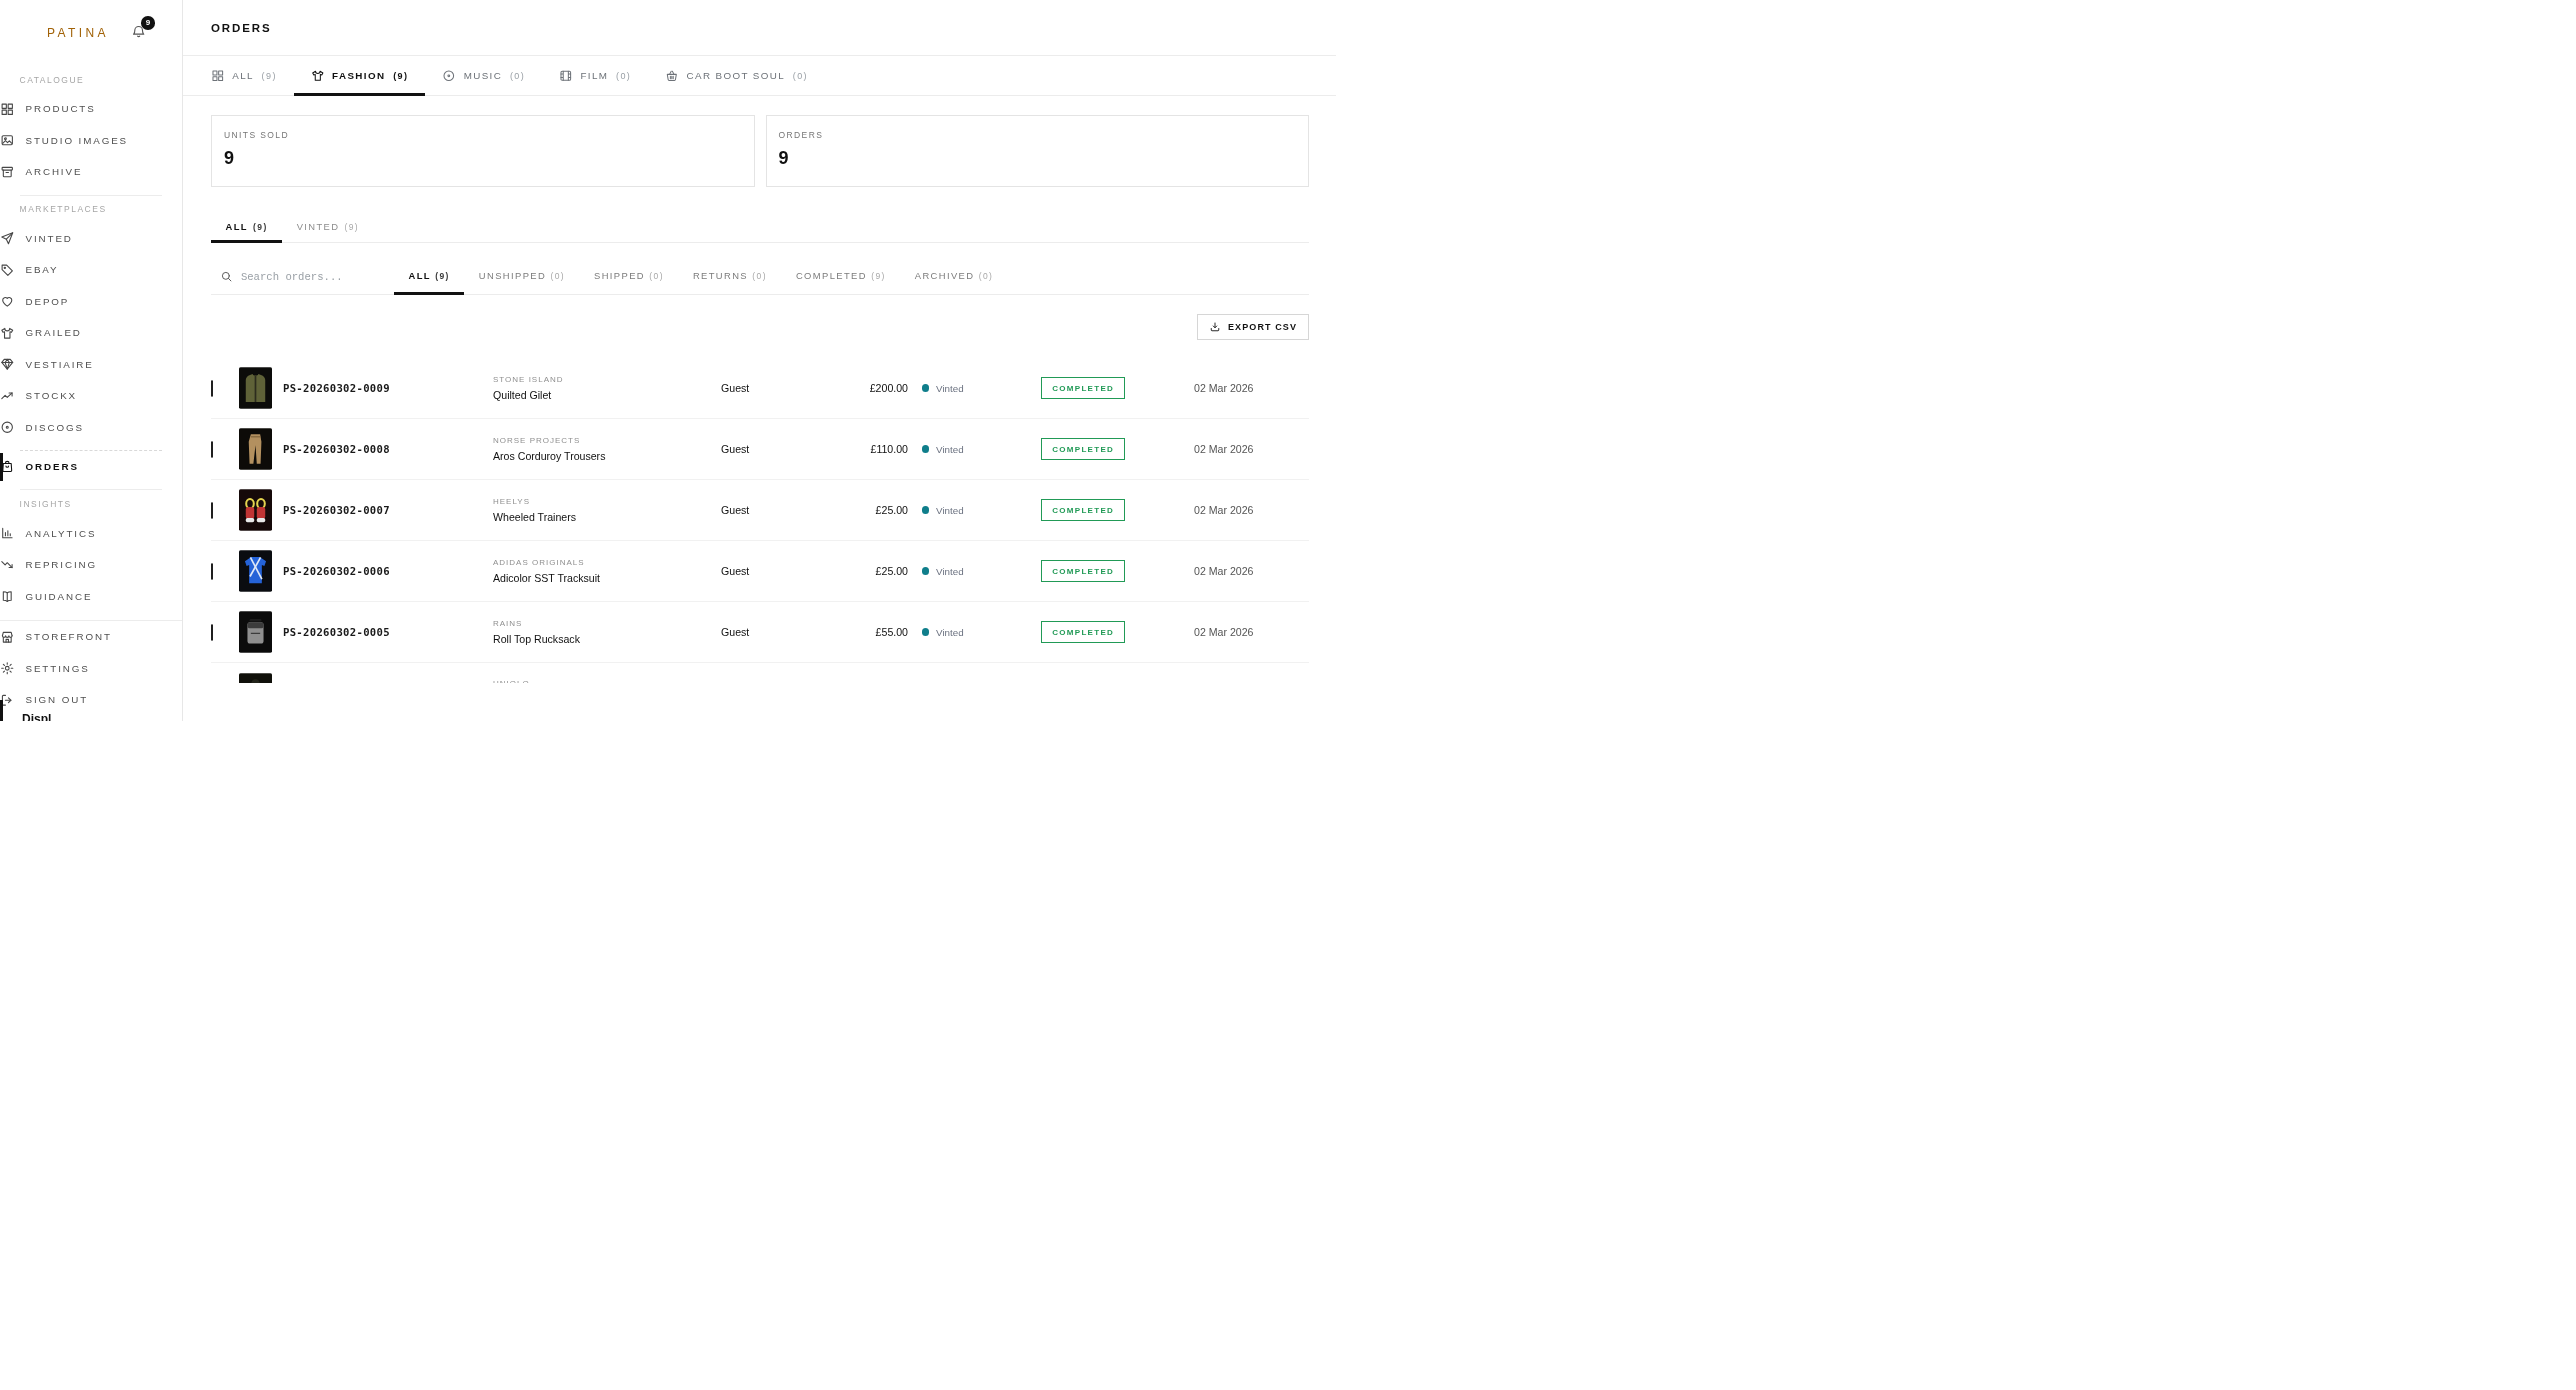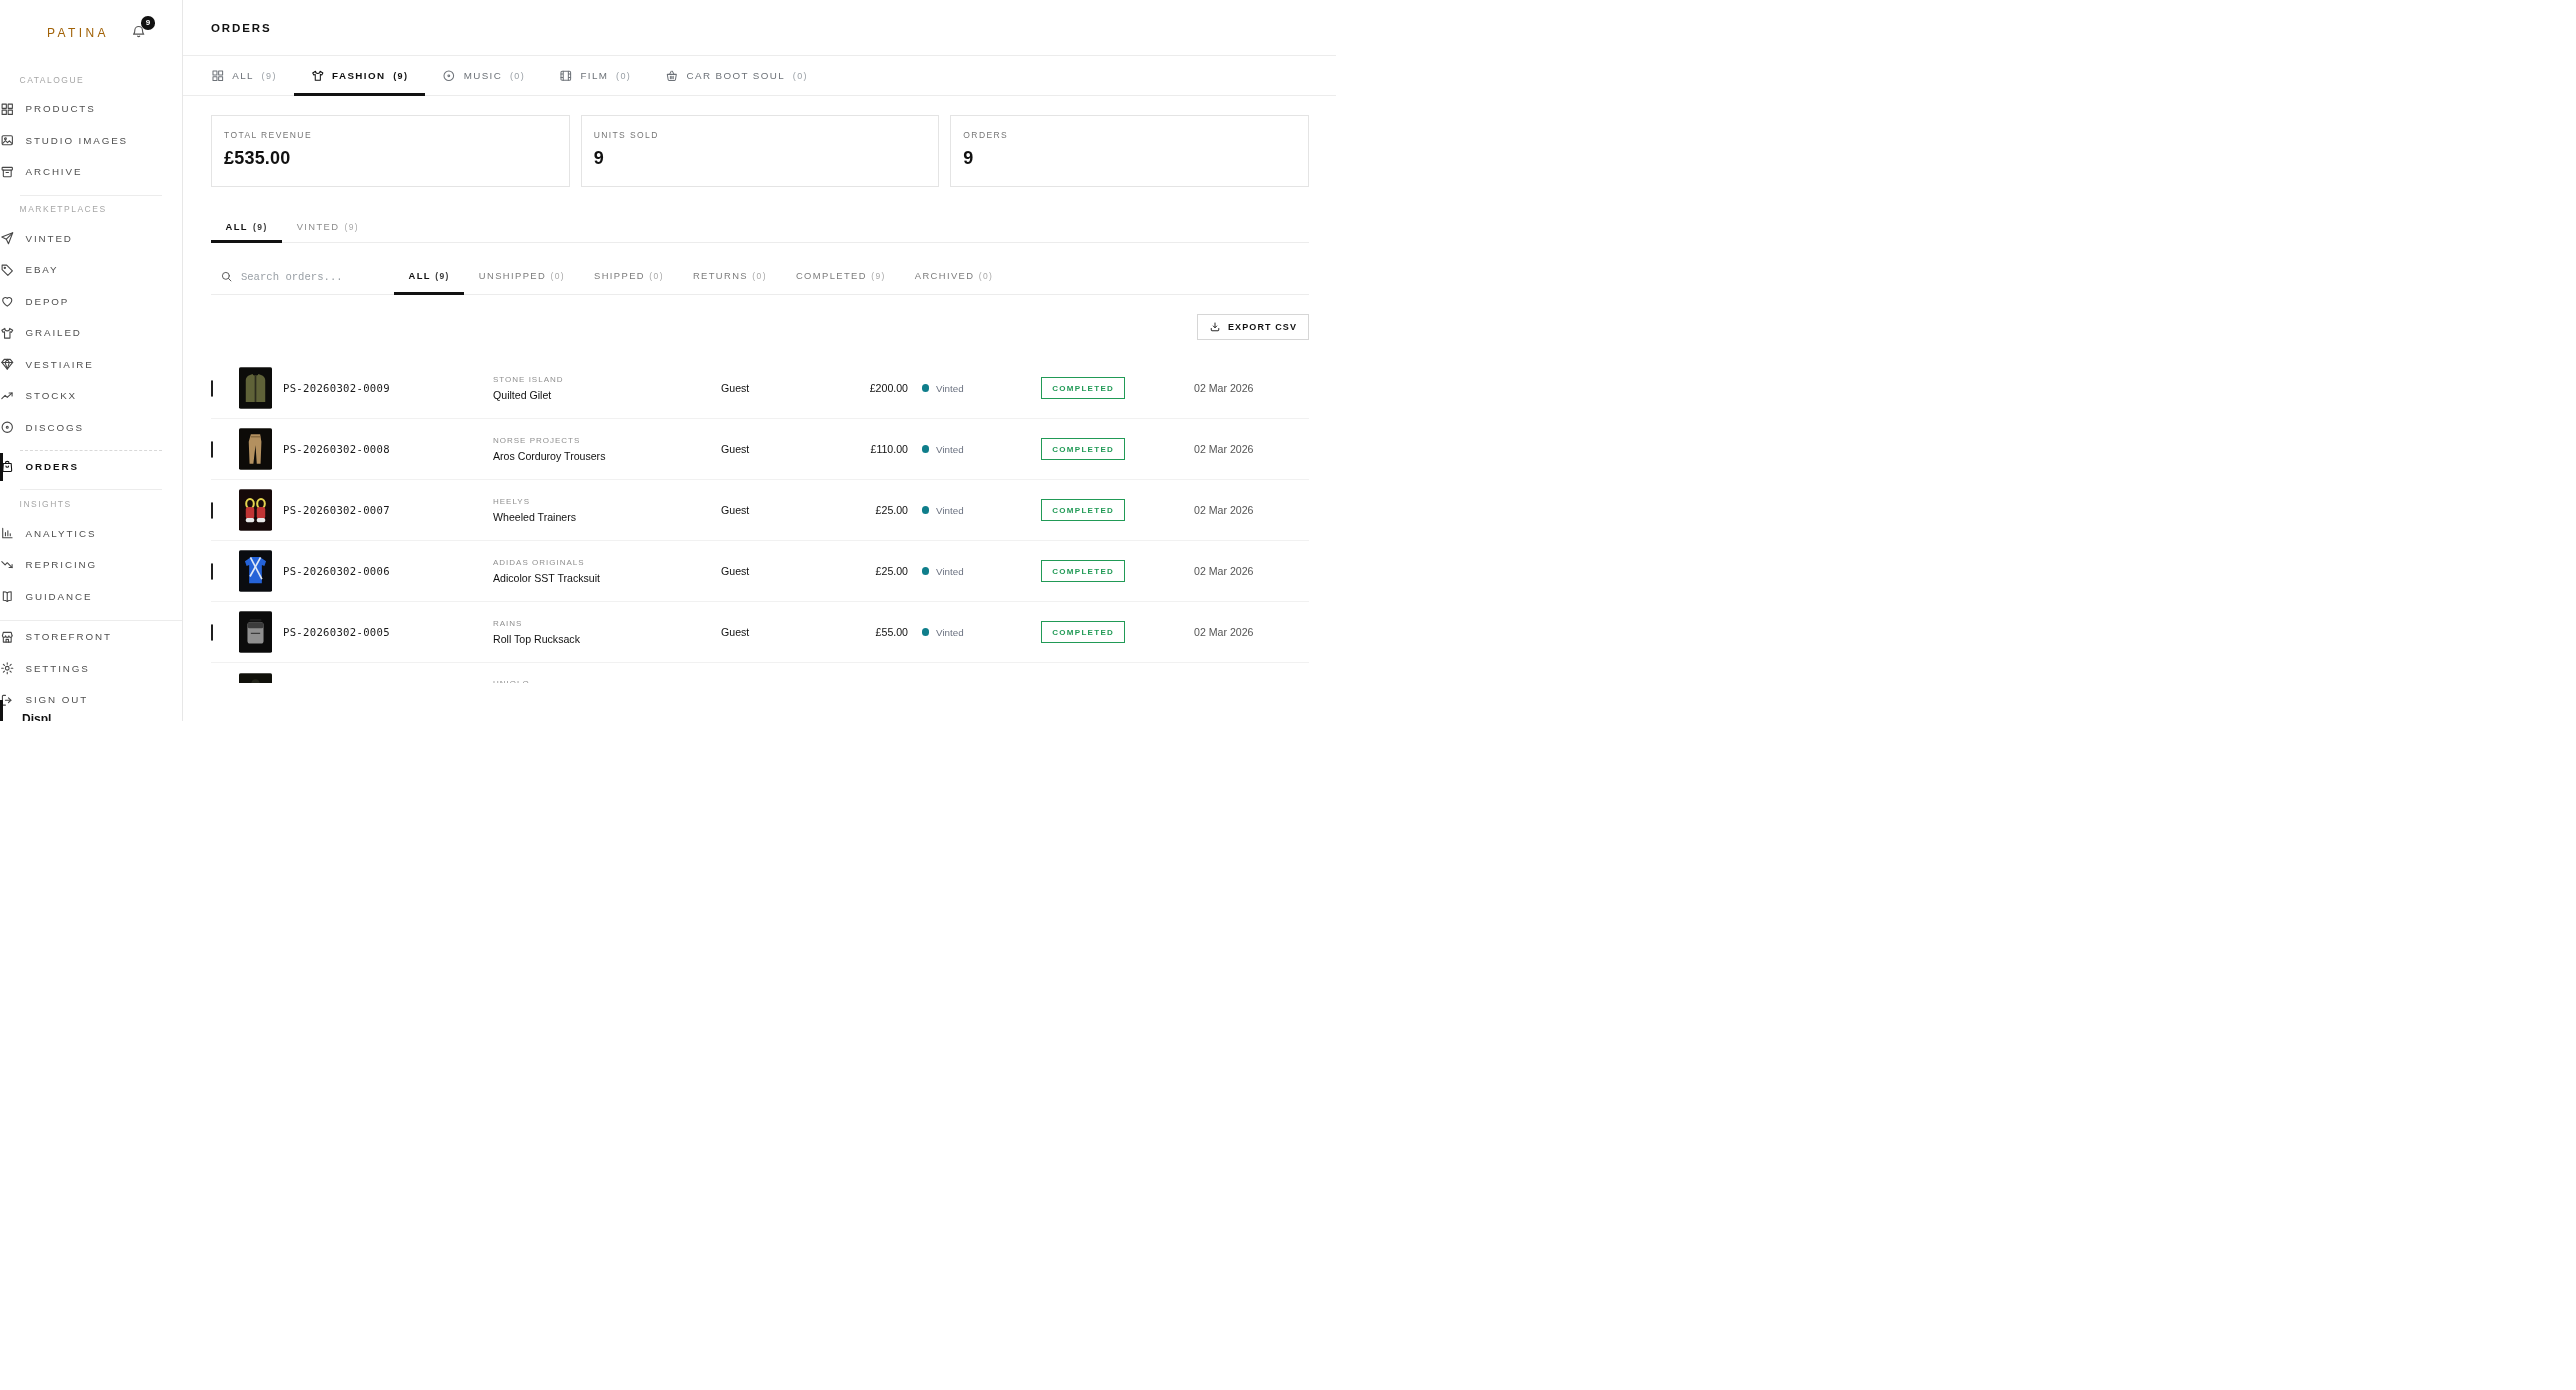--- a/index.html
+++ b/index.html
@@ -85,21 +85,21 @@
   
   .table { margin:0 27px 0 28px; }
   .grid { display:grid; grid-template-columns:28px 44px 210px 228px 85px 102px 133px 153px 112px; align-items:center; }
   .thead { height:36px; border-bottom:0.9px solid #ececec; }
   .th { font-size:9px; letter-spacing:1.5px; color:#8a8a8a; }
   .th.right { text-align:right; }
   .c7pad { padding-left:13.6px; }
   .trow { height:61px; border-bottom:0.9px solid #f1f1f1; }
   .cb { width:12.8px; height:12.8px; border:1.3px solid #1f1f1f; border-radius:1.7px; background:#fff; cursor:pointer; }
   .thumb { width:33px; height:42px; border-radius:1.7px; overflow:hidden; }
-  .oid { font-family:"DejaVu Sans Mono", monospace; font-size:10.6px; color:#191919; letter-spacing:0.3px; }
+  .oid { font-family:"DejaVu Sans Mono", monospace; font-size:10.6px; color:#191919; letter-spacing:0.3px;font-weight:bold; }
   .pbrand { font-size:8px; letter-spacing:1px; color:#8f8f8f; }
   .pname { font-size:10.6px; color:#111; margin-top:5.1px; }
   .buyer { font-size:10.6px; color:#111; }
   .amount { font-size:10.6px; color:#111; text-align:right; font-weight:500; }
   .channel { display:flex; align-items:center; gap:6.8px; }
   .dot { width:7.7px; height:7.7px; border-radius:50%; }
   .chname { font-size:9.8px; color:#6b7280; }
   .sbadge { display:inline-block; font-size:8px; font-weight:700; letter-spacing:1.3px; padding:5.1px 10.2px;
     border:0.9px solid; background:#fff; }
   .date { font-size:10.6px; color:#555; }
@@ -351,24 +351,20 @@
             <path d="M8 9.5l3-5.5M16 9.5l-3-5.5"></path>
             <path d="M9.5 13v4M12 13v4M14.5 13v4"></path>
           </svg>
         </span>
         <span class="lbl">CAR BOOT SOUL</span>
         <span class="cnt">(0)</span>
       </div>
     </div>
   <div class="stats" id="stats">
       <div class="card">
-        <div class="clabel">TOTAL REVENUE</div>
-        <div class="cvalue">£535.00</div>
-      </div>
-      <div class="card">
         <div class="clabel">UNITS SOLD</div>
         <div class="cvalue">9</div>
       </div>
       <div class="card">
         <div class="clabel">ORDERS</div>
         <div class="cvalue">9</div>
       </div>
     </div>
   <div class="src-row" id="src-tabs">
       <div class="src-tab active">

